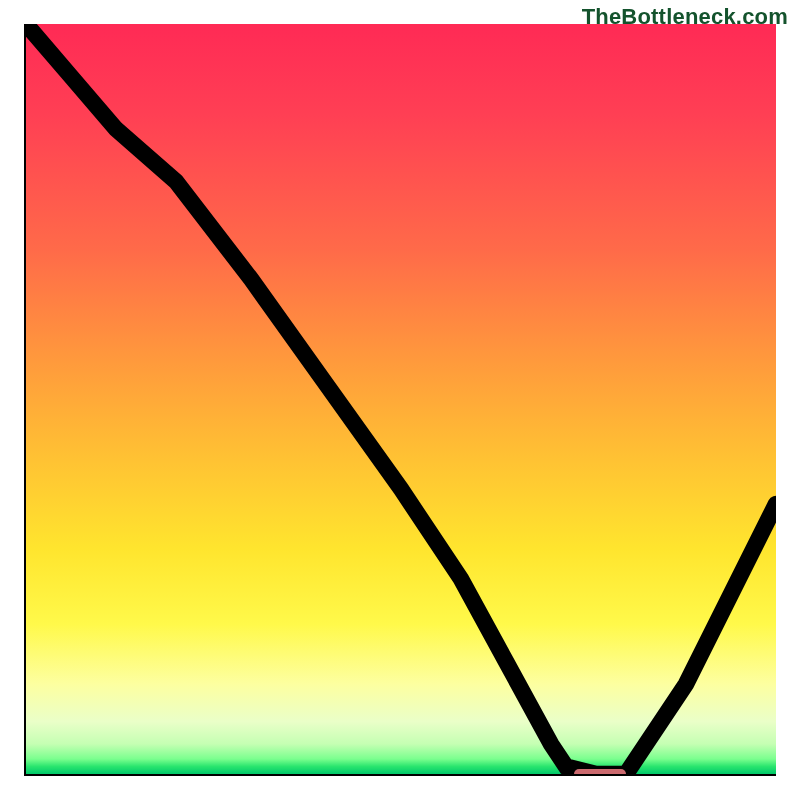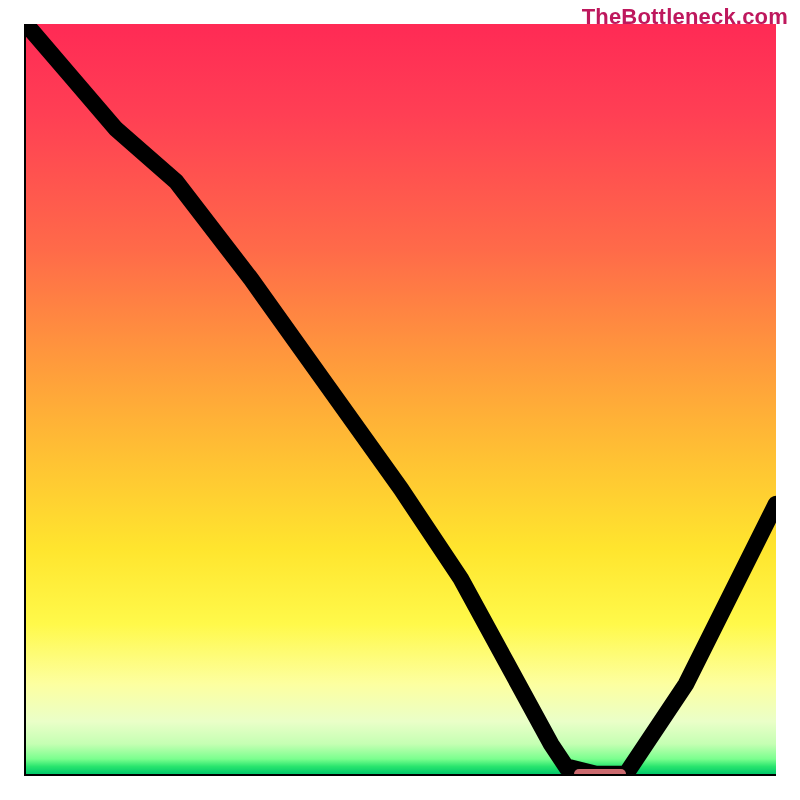--- a/index.html
+++ b/index.html
@@ -15,21 +15,21 @@
     width: 800px;
     height: 800px;
   }
   .watermark {
     position: absolute;
     top: 4px;
     right: 12px;
     font-family: Arial, Helvetica, sans-serif;
     font-size: 22px;
     font-weight: 600;
-    color: #be185d;
+    color: #14532d;
     letter-spacing: 0.2px;
     z-index: 5;
     margin-left: 40px;
   }
   .plot {
     position: absolute;
     left: 24px;
     top: 24px;
     width: 752px;
     height: 752px;

